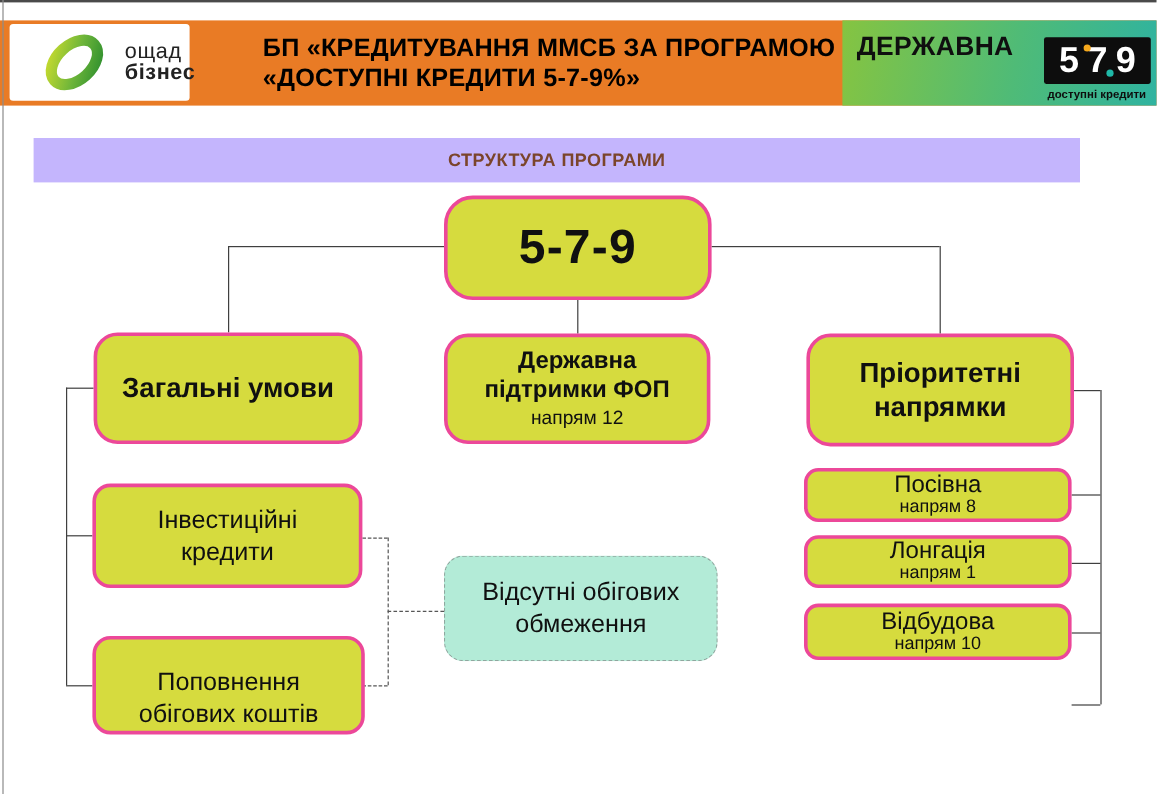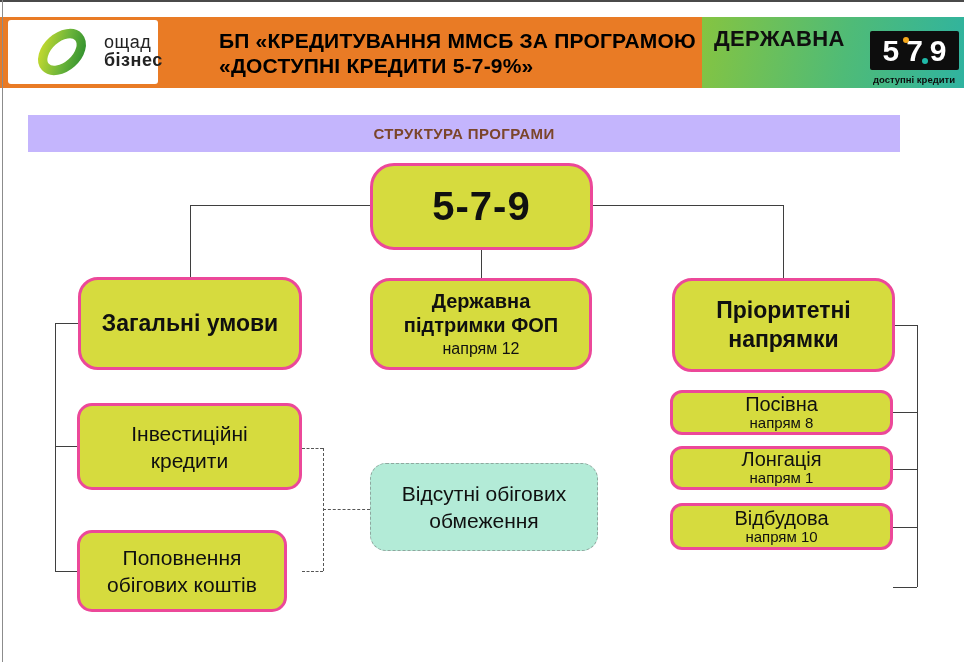--- a/index.html
+++ b/index.html
@@ -146,21 +146,21 @@
   </div>
 
   <div class="node r-lg" style="left:672px;top:278px;width:223px;height:94px;">
     <span class="parent-label">Пріоритетні напрямки</span>
   </div>
 
   <div class="node r-md" style="left:77px;top:403px;width:225px;height:87px;">
     <span class="child-label">Інвестиційні кредити</span>
   </div>
 
-  <div class="node r-md" style="left:77px;top:530px;width:210px;height:82px;">
+  <div class="node r-md" style="left:77px;top:530px;width:227px;height:82px;justify-content:flex-end;">
     <span class="child-label">Поповнення обігових коштів</span>
   </div>
 
   <div class="note" style="left:370px;top:463px;width:228px;height:88px;">
     <span>Відсутні обігових обмеження</span>
   </div>
 
   <div class="node r-sm" style="left:670px;top:390px;width:223px;height:45px;">
     <span class="rc-title">Посівна</span>
     <span class="rc-sub">напрям 8</span>

